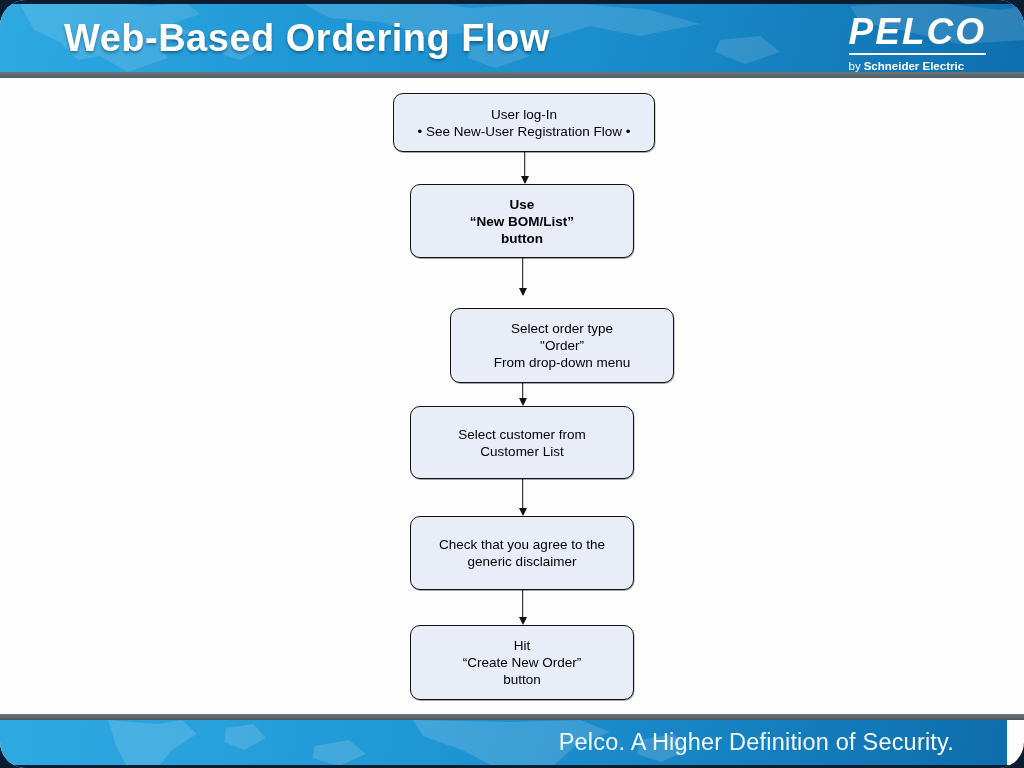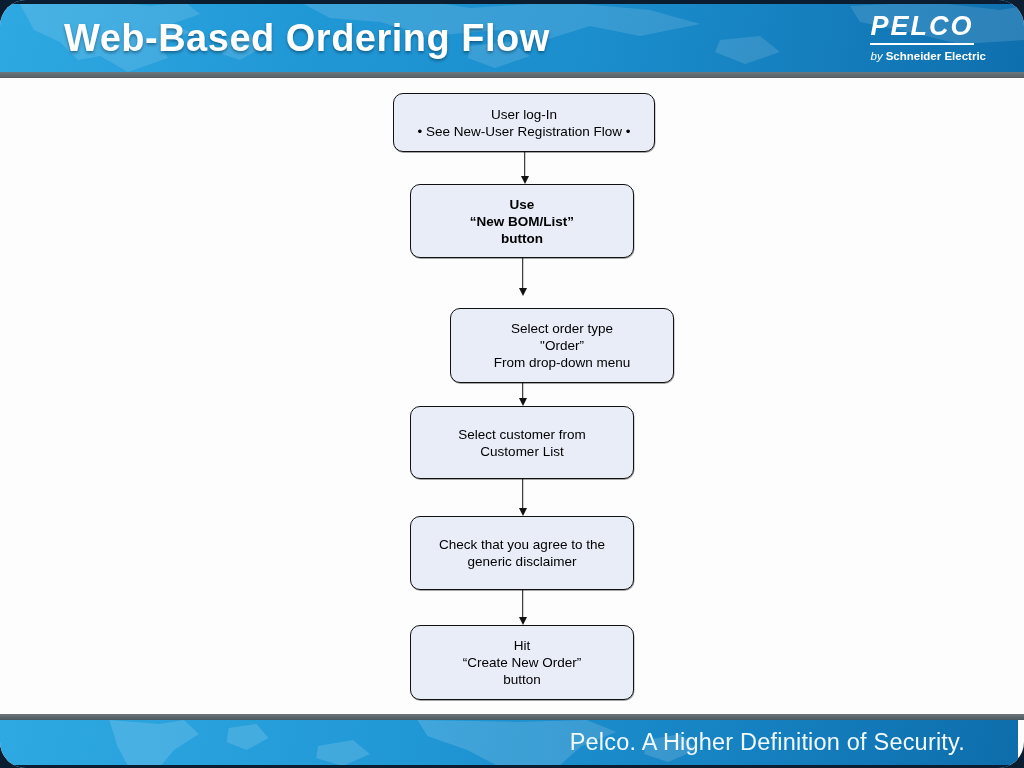--- a/index.html
+++ b/index.html
@@ -44,37 +44,37 @@
     letter-spacing:0.5px;
     text-shadow: 0 2px 3px rgba(0,20,40,0.4);
     white-space:nowrap; z-index:4;
   }
   .logo {
     position:absolute; right:38px; top:13px; z-index:4;
     display:flex; flex-direction:column; align-items:flex-start;
     color:#ffffff;
   }
   .logo .brand {
-    font-size:27px; font-weight:bold; font-style:italic;
+    font-size:37px; font-weight:bold; font-style:italic;
     letter-spacing:2px; line-height:1;
     padding-bottom:3px;
     border-bottom:2px solid #ffffff;
   }
   .logo .byline { margin-top:5px; font-size:11.5px; white-space:nowrap; }
-  .logo .byline .by { font-style:italic; font-weight:normal; margin-right:3px; }
+  .logo .byline .by { font-weight:normal; margin-right:3px; }
   .logo .byline .company { font-weight:bold; }
 
   
   .sep-bottom {
     position:absolute; left:0; right:0; top:714px; height:6px;
     background: linear-gradient(#6d777e, #4c565d);
     z-index:3;
   }
   .footer {
-    position:absolute; left:0; right:6px; top:720px; height:48px;
+    position:absolute; left:0; right:17px; top:720px; height:48px;
     background: linear-gradient(100deg, #2fa9e2 0%, #2198d6 40%, #1682c2 72%, #0e6dab 100%);
     z-index:2;
   }
   .tagline {
     position:absolute; right:53px; top:9px;
     font-size:23.5px; font-weight:500; color:#f2fafe;
     letter-spacing:0.2px; white-space:nowrap; z-index:4;
   }
 
   

